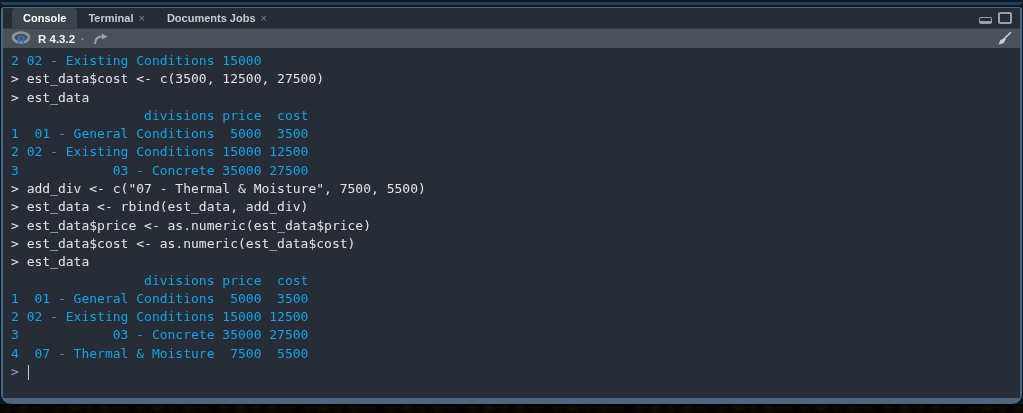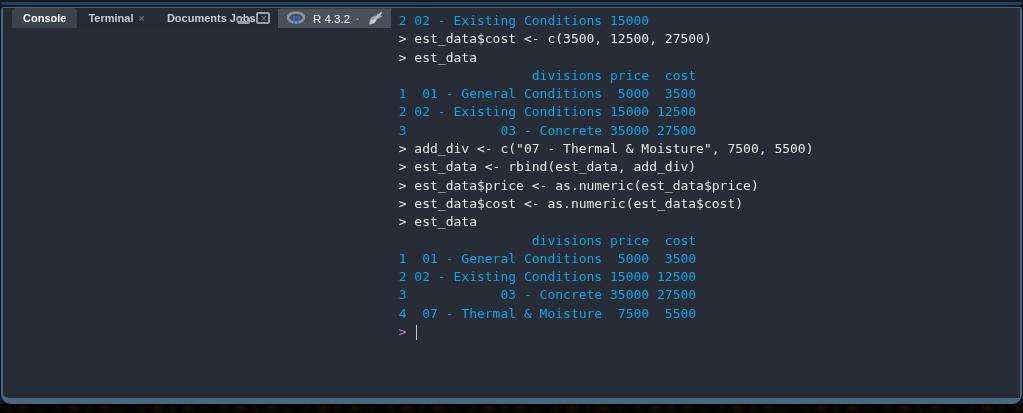--- a/index.html
+++ b/index.html
@@ -16,21 +16,21 @@
     position: absolute; left: 1px; right: 1px; top: 2px; height: 3px;
     background: #27405a; border-radius: 0 0 3px 3px;
   }
 
   
   .pane {
     position: absolute; left: 1px; right: 1px; top: 7px; height: 397px;
     border: 2px solid #4a6782; border-bottom-width: 6px; border-top-width: 1px;
     border-radius: 3px 3px 10px 10px;
     background: #272c36;
-    display: flex; flex-direction: row;
+    display: flex; flex-direction: column;
   }
 
   
   .tabbar {
     height: 20px; background: #262c34; display: flex; align-items: stretch;
     padding-left: 9px; flex: 0 0 auto; position: relative;
   }
   .tab {
     display: flex; align-items: center; gap: 5px; padding: 0 11px;
     font-size: 11px; font-weight: 600; color: #c7cdd3; cursor: pointer;
@@ -47,21 +47,21 @@
   .icon-minimize { width: 13px; height: 7px; border: 1px solid #99a1a8; border-bottom: 3px solid #99a1a8; border-radius: 2px; margin-top: 4px; }
   .icon-maximize { width: 14px; height: 12px; border: 2px solid #99a1a8; border-radius: 2px; }
 
   
   .toolbar {
     height: 20px; background: #4a5159; display: flex; align-items: center;
     padding: 0 8px; gap: 6px; flex: 0 0 auto; position: relative;
     border-top: 1px solid #363d45;
   }
   .r-logo { display: flex; align-items: center; }
-  .r-version { color: #f2f4f6; font-size: 11.5px; font-weight: 400; }
+  .r-version { color: #f2f4f6; font-size: 11.5px; font-weight: 700; }
   .sep { color: #9aa2aa; font-size: 11px; font-weight: 700; }
   .wd-path { color: #f2f4f6; font-size: 11px; font-weight: 600; letter-spacing: -0.1px; }
   .goto-wd { display: flex; align-items: center; margin-left: 2px; cursor: pointer; }
   .broom { position: absolute; right: 8px; top: 2px; cursor: pointer; }
 
   
   .console {
     flex: 1 1 auto; background: #272c36; overflow: hidden;
     padding: 4px 0 0 8px; cursor: text;
   }

